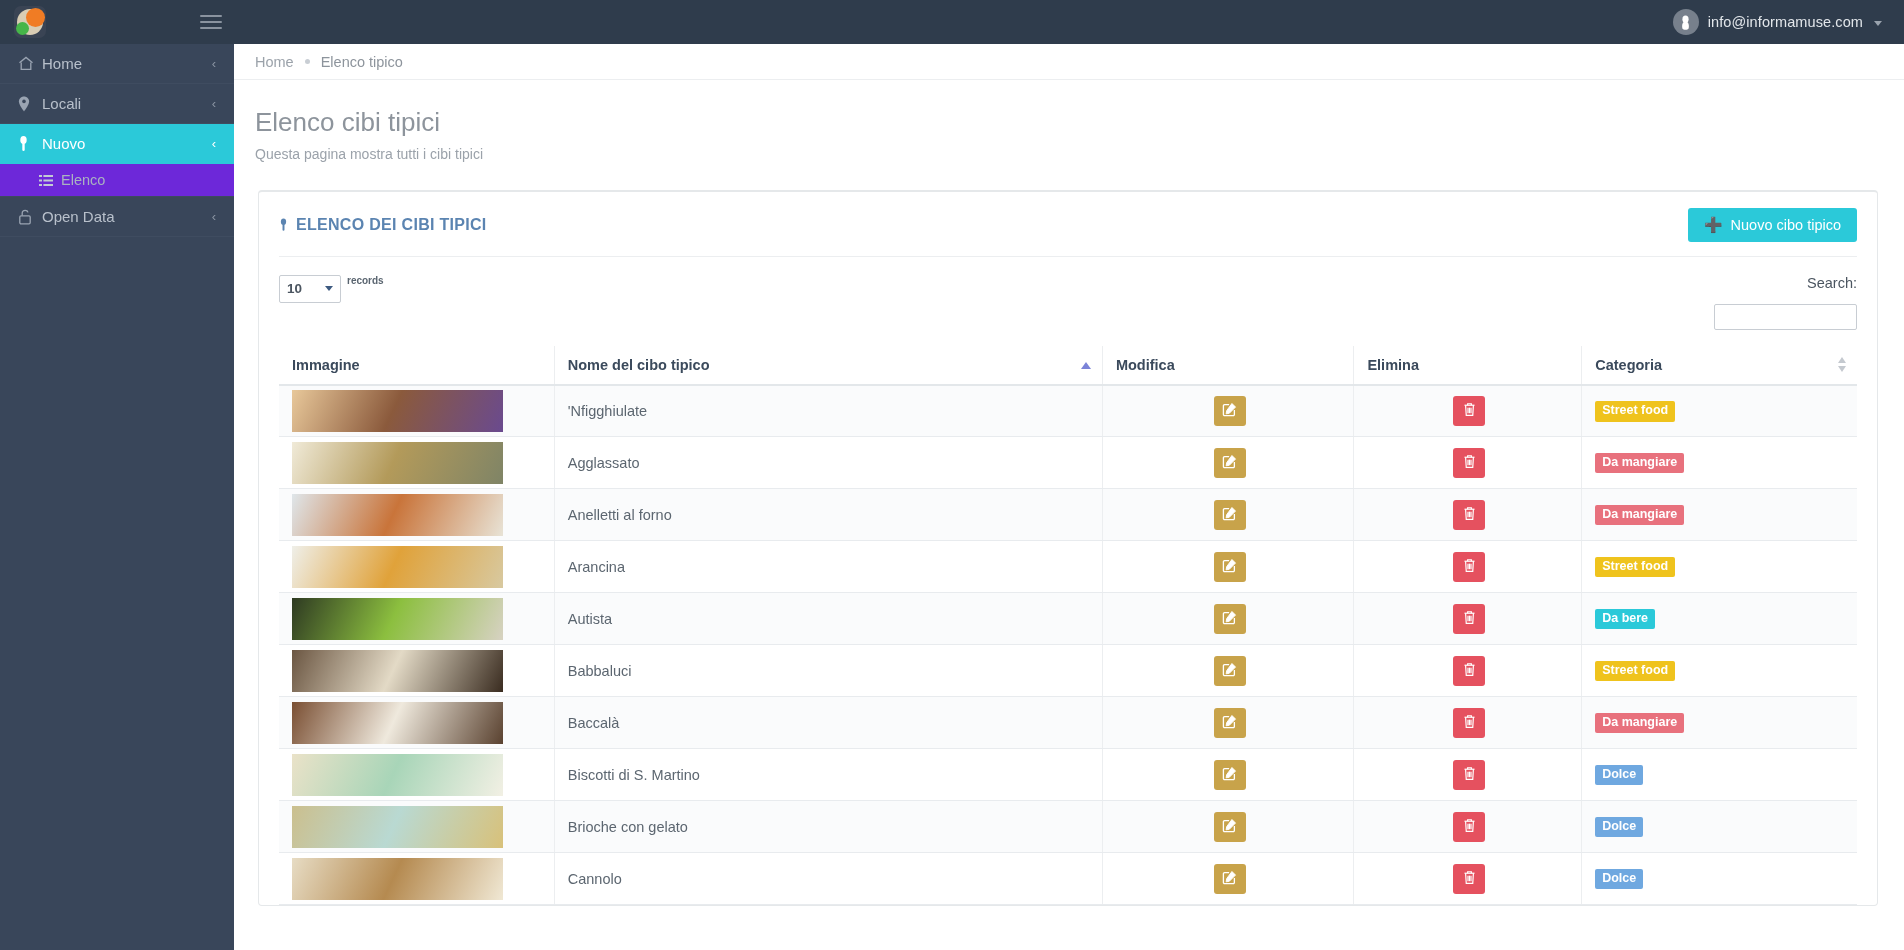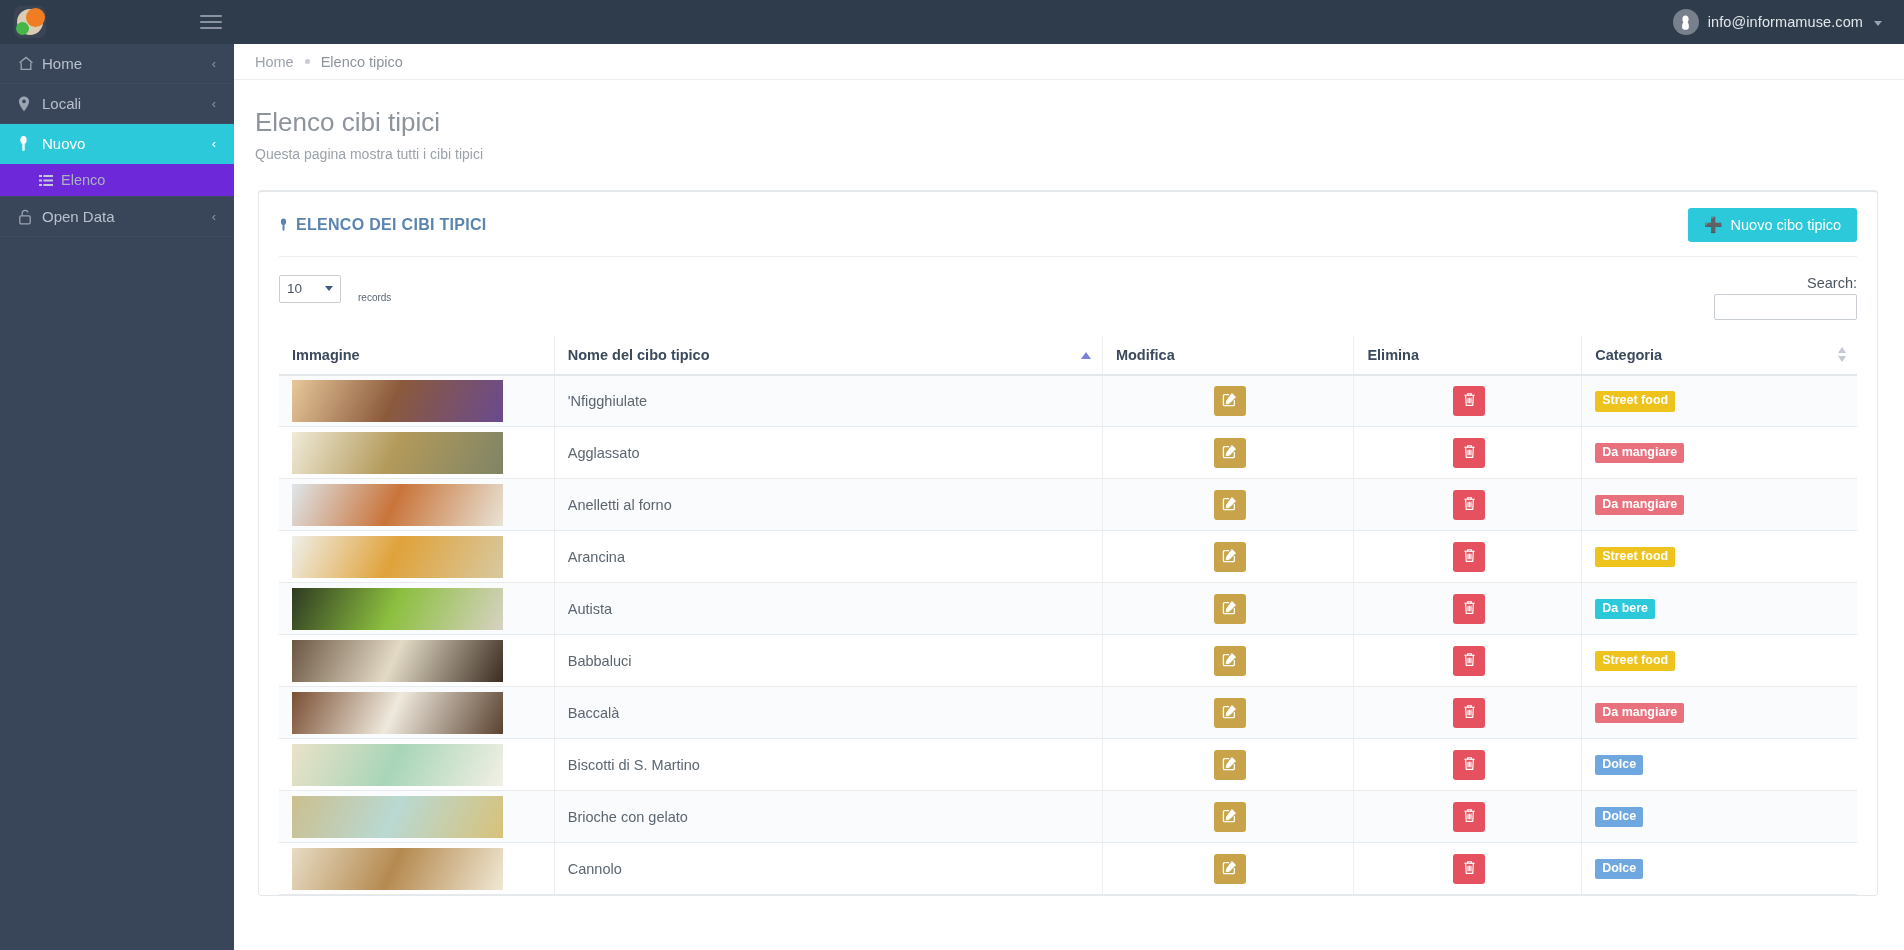--- a/index.html
+++ b/index.html
@@ -174,21 +174,21 @@
   .btn-new .plus {
     font-size: 15px; font-weight: bold; line-height: 1;
   }
 
   .panel-divider { height: 1px; background: #eceef0; margin: 0 20px; }
 
   .table-controls {
     display: flex; align-items: flex-start;
     padding: 18px 20px 8px 20px;
   }
-  .len-group { display: flex; align-items: flex-end; gap: 17px; }
+  .len-group { display: flex; align-items: flex-start; gap: 6px; font-weight: bold; }
   .len-select {
     width: 62px; height: 28px;
     border: 1px solid #c8cdd3; border-radius: 2px;
     background: #fff;
     display: flex; align-items: center;
     padding: 0 7px;
     font-size: 13.5px; color: #4b5560;
     cursor: pointer;
   }
   .len-select .lv { flex: 1; }
@@ -197,21 +197,21 @@
     border-left: 4px solid transparent;
     border-right: 4px solid transparent;
     border-top: 5px solid #3d5a80;
   }
   .len-label { font-size: 10px; color: #5a6570; }
 
   .search-group {
     margin-left: auto;
     display: flex; flex-direction: column; align-items: flex-end;
   }
-  .search-label { font-size: 14.5px; color: #4b5560; margin-bottom: 3px; }
+  .search-label { font-size: 14.5px; color: #4b5560; margin-bottom: 13px; }
   .search-input {
     width: 143px; height: 26px;
     border: 1px solid #c8cdd3; border-radius: 2px;
     background: #fff; outline: none;
     font-family: "Liberation Sans", sans-serif;
     font-size: 13px; padding: 0 6px;
   }
 
   
   .dtable {

